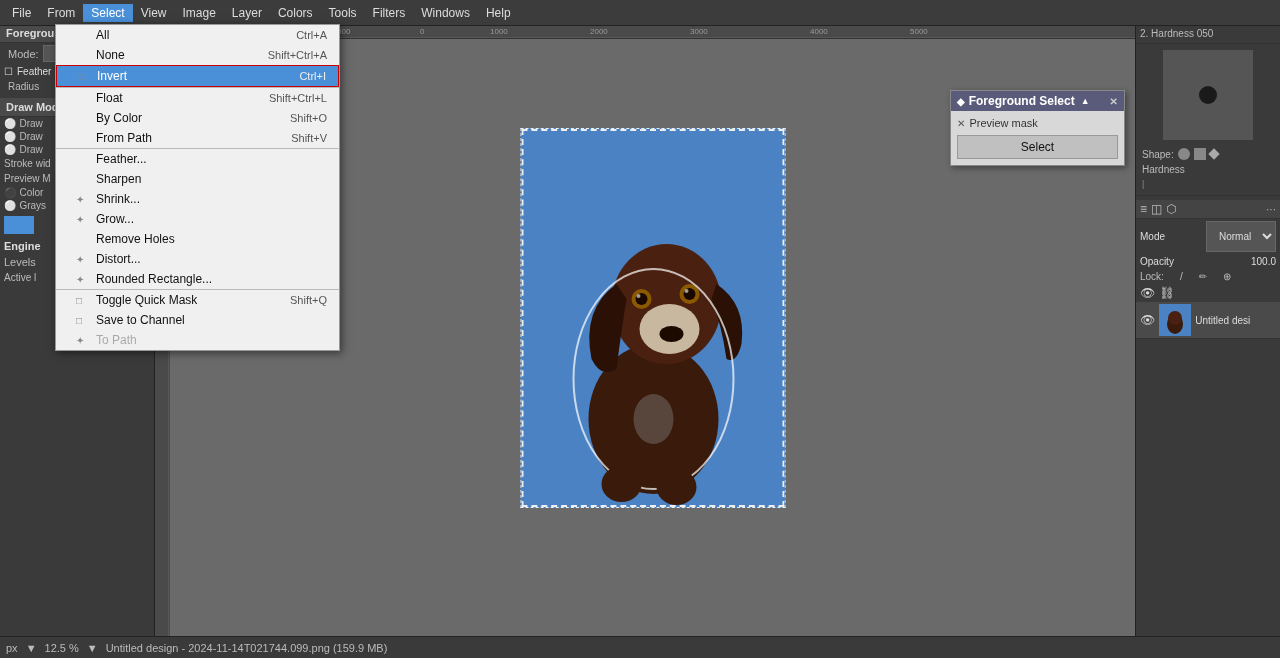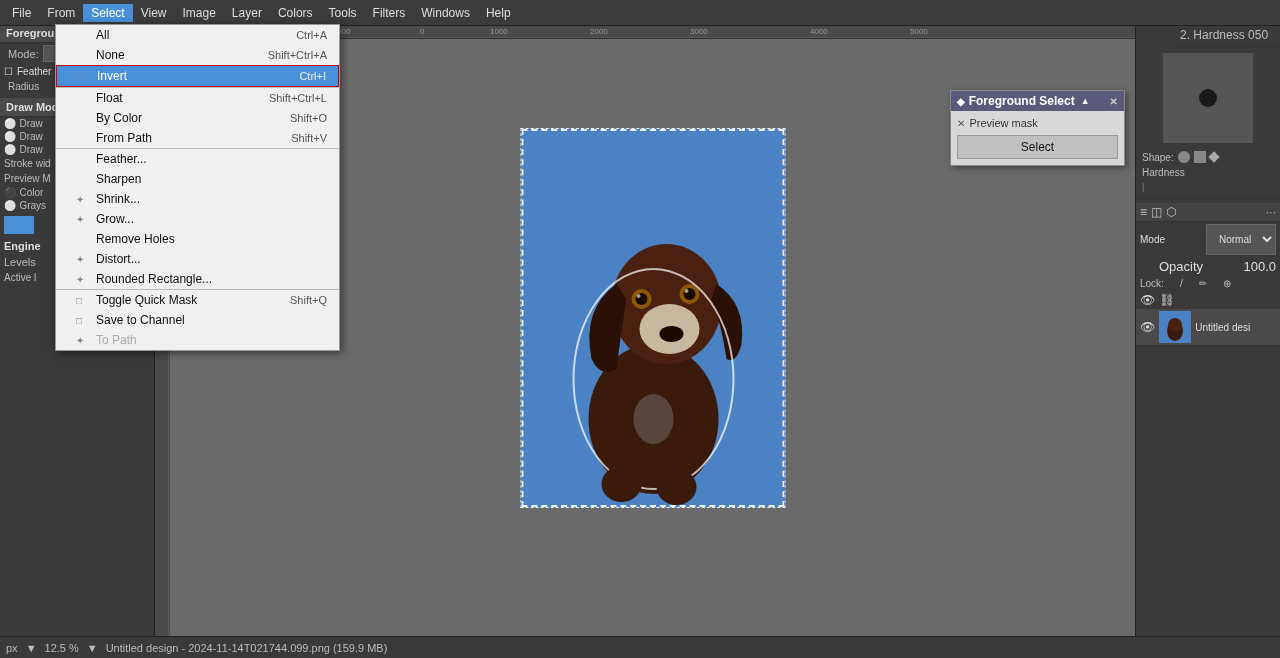--- a/index.html
+++ b/index.html
@@ -331,23 +331,22 @@
       border: 1px solid #666;
       color: #ddd;
       font-size: 10px;
       padding: 8px;
       width: 70px;
     }
     .opacity-row {
       display: flex;
       align-items: center;
       padding: 2px 4px;
-      font-size: 13px;
+      font-size: 10px;
       gap: 4px;
-      margin-left: 19px;
     }
     .lock-row {
       display: flex;
       align-items: flex-start;
       padding: 2px 4px;
       font-size: 10px;
       gap: 16px;
       color: #bbb;
     }
   </style>
@@ -579,21 +578,21 @@
     <div class="fg-checkbox-row">
       <span style="font-size:10px;color:#555;">✕</span>
       <span>Preview mask</span>
     </div>
     <button class="fg-select-btn">Select</button>
   </div>
 </div>
 
 <div id="right-panel">
 
-  <div style="padding:4px;font-size:12px;color:#bbb;border-bottom:1px solid #333;margin-left:40px;">2. Hardness 050</div>
+  <div style="padding:4px;font-size:10px;color:#bbb;border-bottom:1px solid #333;">2. Hardness 050</div>
   <div id="brush-preview">
     <div id="brush-dot"></div>
   </div>
 
   <div style="padding:2px 6px;font-size:10px;color:#bbb;display:flex;align-items:center;gap:4px;">
     <span>Shape:</span>
     <span style="width:12px;height:12px;background:#888;display:inline-block;border-radius:50%;"></span>
     <span style="width:12px;height:12px;background:#888;display:inline-block;"></span>
     <span style="width:8px;height:8px;background:#aaa;display:inline-block;transform:rotate(45deg);"></span>
   </div>

